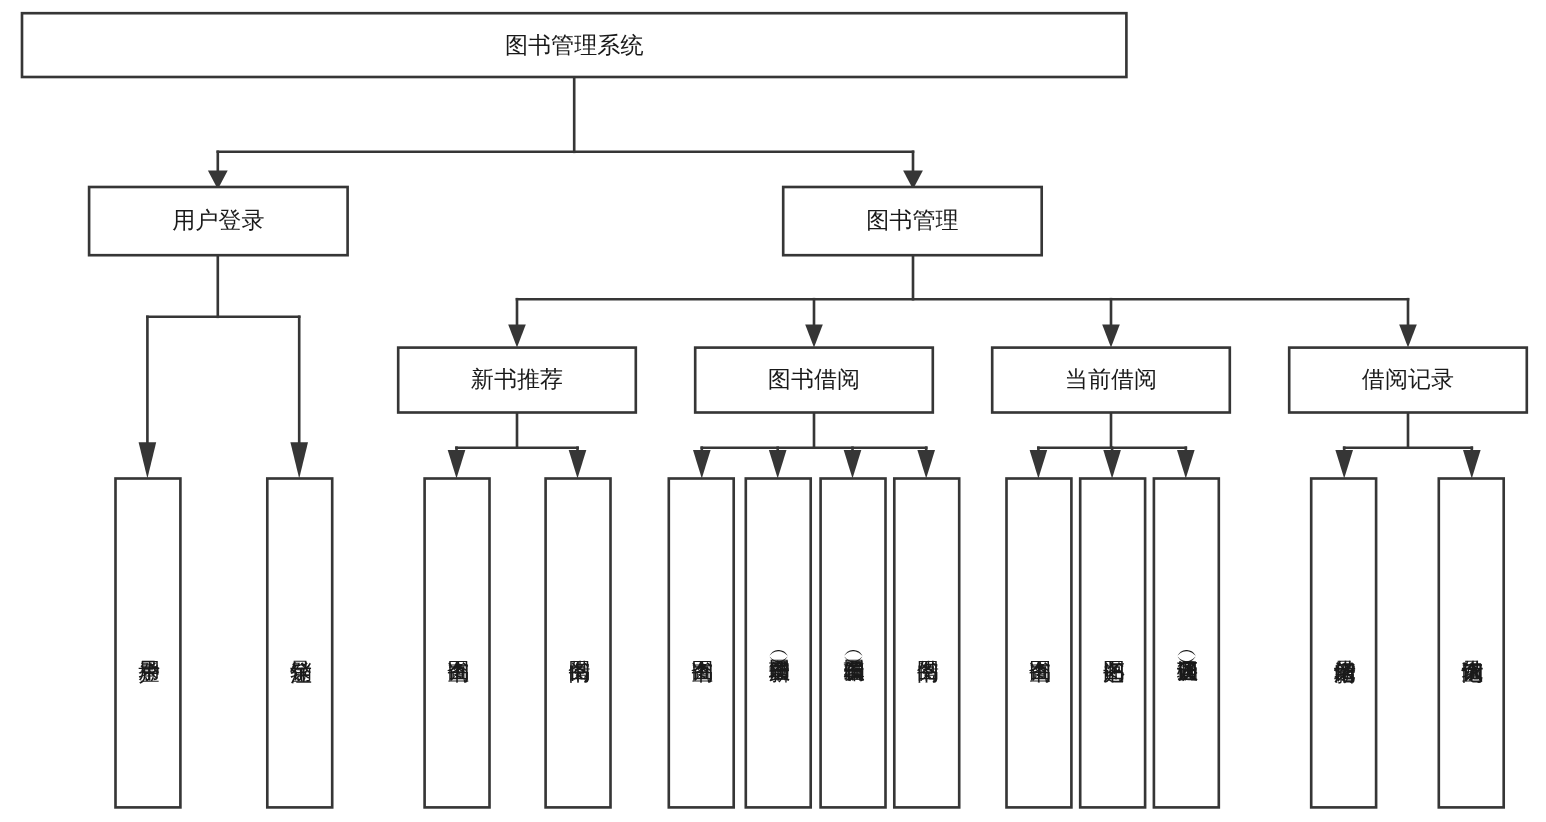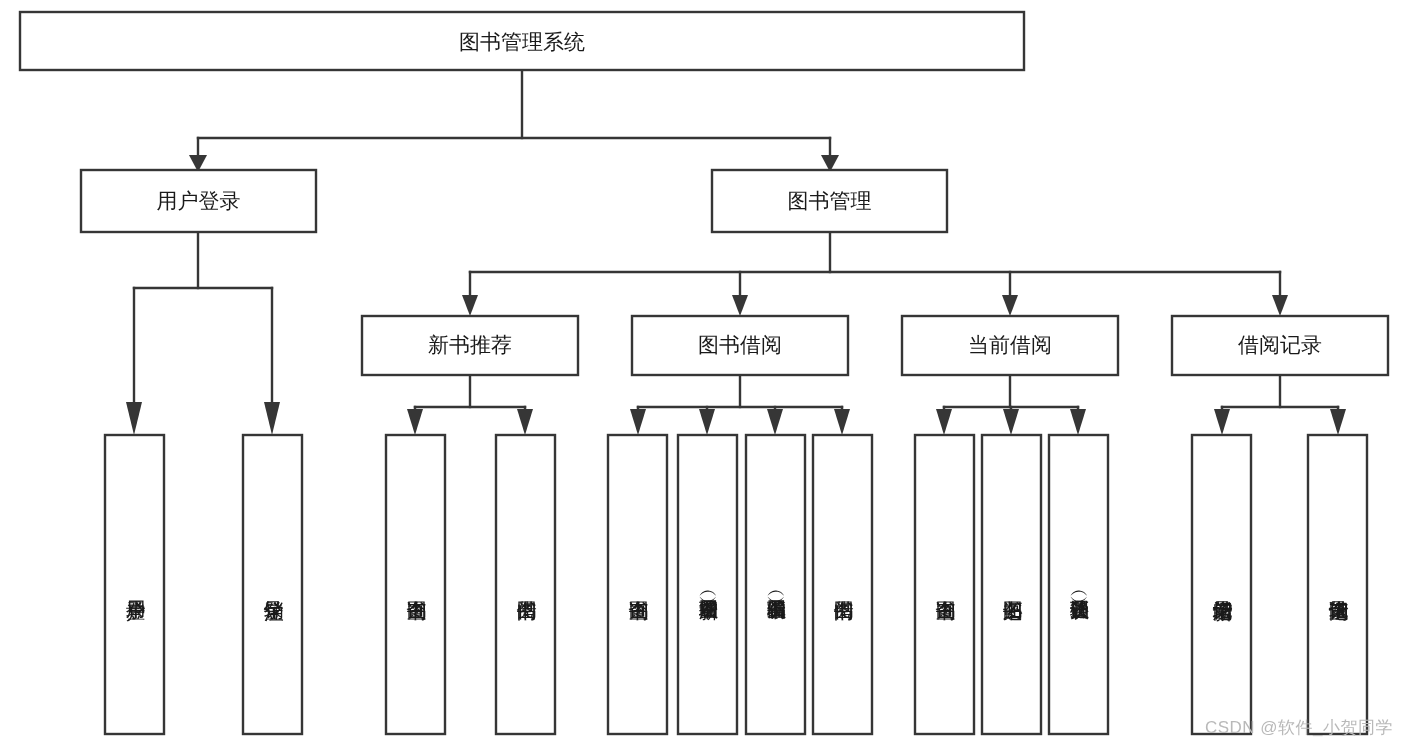--- a/index.html
+++ b/index.html
@@ -242,14 +242,13 @@
       <text class="node-label label-v" x="1221.5" y="585" writing-mode="tb">新增借阅记录</text>
     </g>
 
     <g>
       <rect class="node-box" x="1308" y="435" width="59" height="299"></rect>
       <text class="node-label label-v" x="1337.5" y="585" writing-mode="tb">查询借阅记录</text>
     </g>
 
   </svg>
 
-  <div class="watermark">CSDN @软件_小贺同学</div>
 </div>
 
 </body></html>

